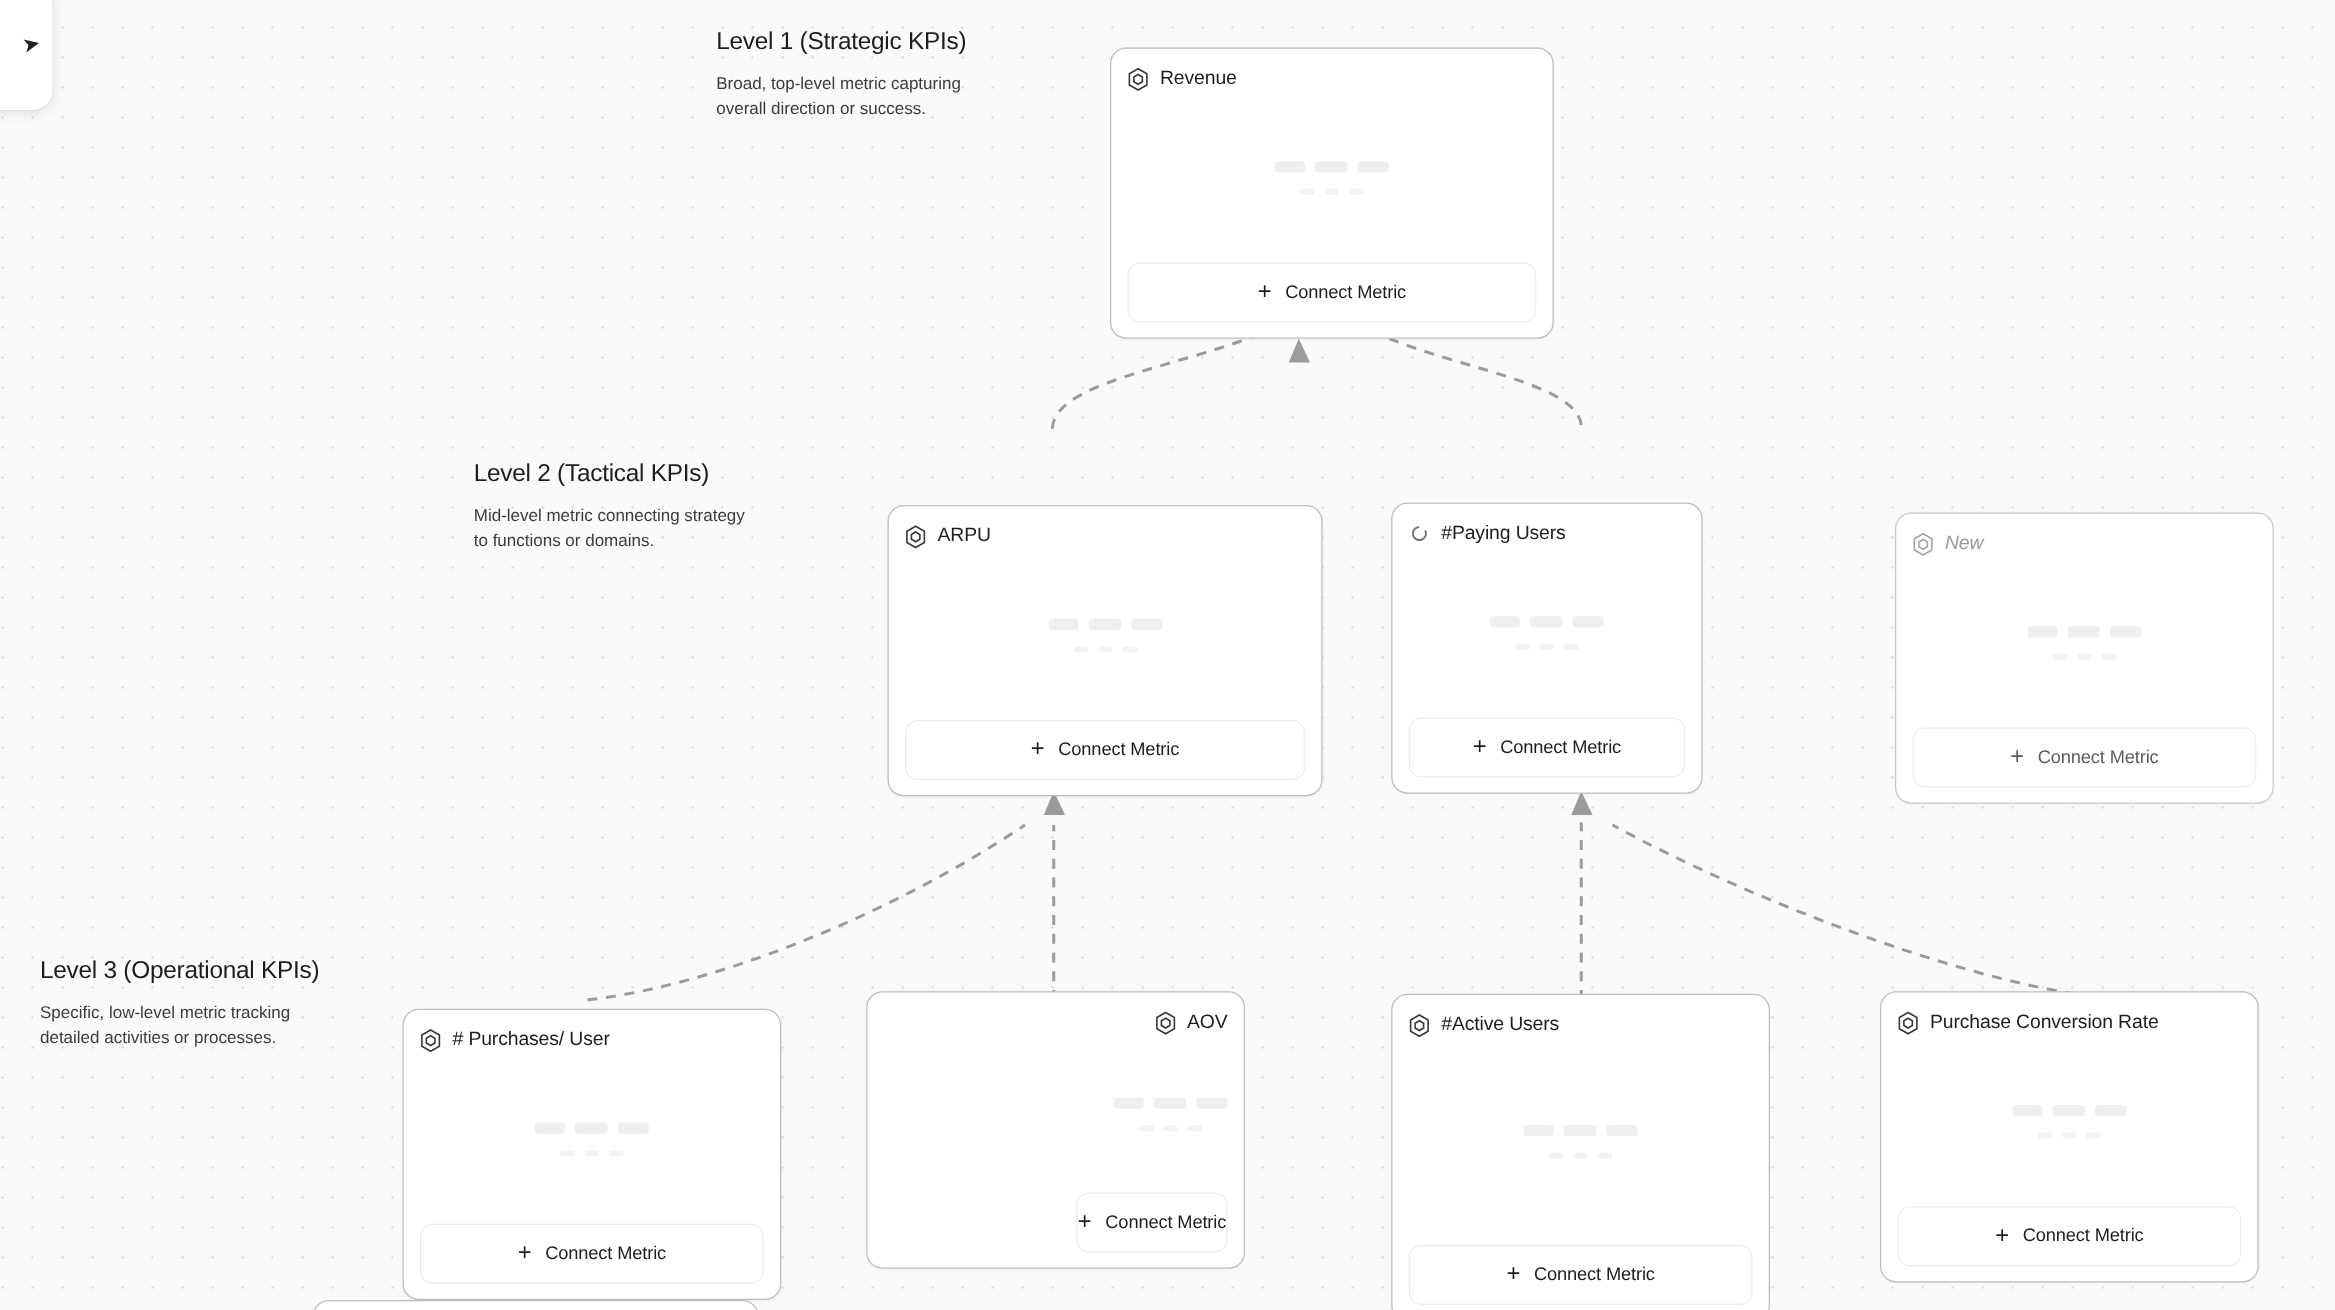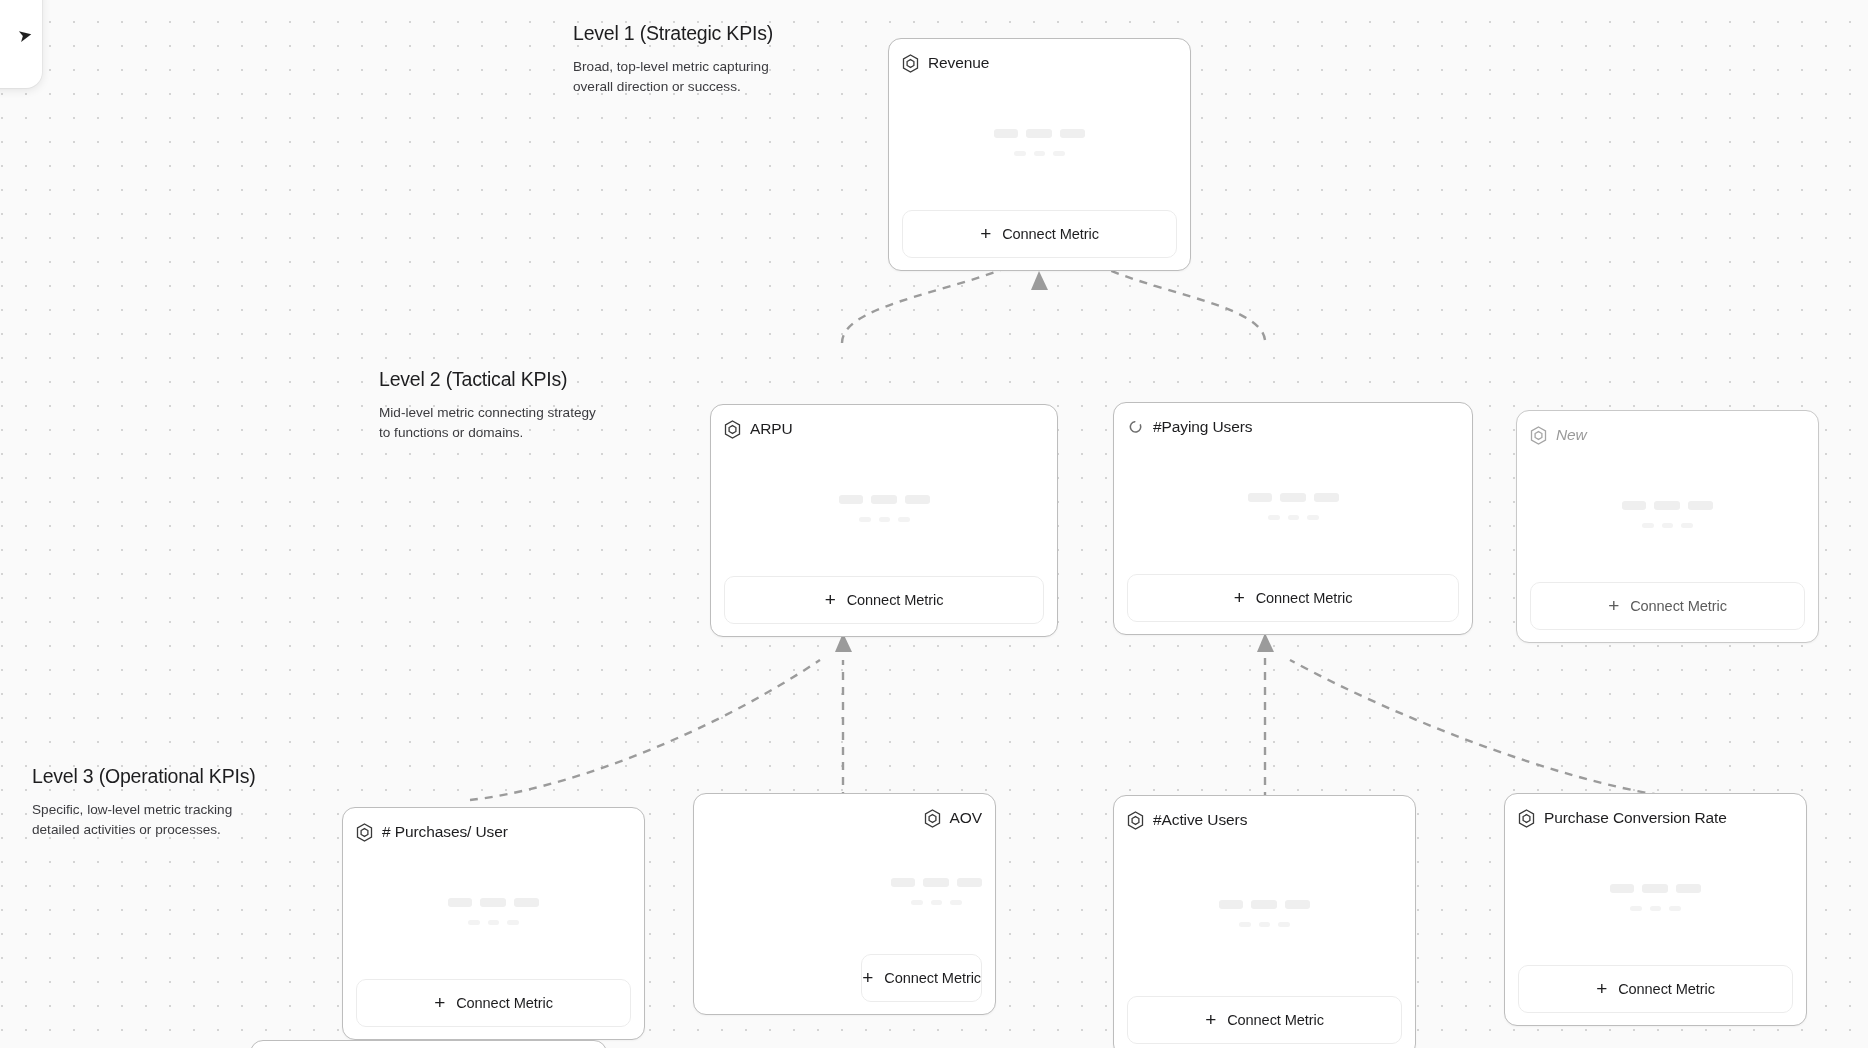--- a/index.html
+++ b/index.html
@@ -184,21 +184,21 @@
   <div class="level-label" style="left:379px; top:368px;">
     <div class="level-title">Level 2 (Tactical KPIs)</div>
     <div class="level-desc">Mid-level metric connecting strategy to functions or domains.</div>
   </div>
 
   <div class="level-label" style="left:32px; top:765px;">
     <div class="level-title">Level 3 (Operational KPIs)</div>
     <div class="level-desc">Specific, low-level metric tracking detailed activities or processes.</div>
   </div>
 
-  <div class="card" style="left:888px; top:38px; width:303px; height:233px;">
+  <div class="card" style="left:888px; top:38px; width:355px; height:233px;">
     <div class="card-head">
       <svg class="hex-icon" width="17" height="19" viewBox="0 0 17 19">
         <path d="M8.5 1 L15.5 5 L15.5 14 L8.5 18 L1.5 14 L1.5 5 Z" fill="none" stroke="#3a3a3a" stroke-width="1.3"></path>
         <path d="M8.5 5.6 L11.9 7.55 L11.9 11.45 L8.5 13.4 L5.1 11.45 L5.1 7.55 Z" fill="none" stroke="#3a3a3a" stroke-width="1.3"></path>
       </svg>
       <span class="card-title">Revenue</span>
     </div>
     <div class="card-body">
       <div class="skel-row">
         <span class="skel w1"></span>
@@ -236,21 +236,21 @@
         <span class="skel w2"></span>
         <span class="skel w3"></span>
       </div>
     </div>
     <button class="connect-btn">
       <span class="plus">+</span>
       <span>Connect Metric</span>
     </button>
   </div>
 
-  <div class="card" style="left:1113px; top:402px; width:360px; height:233px;justify-content:center;">
+  <div class="card" style="left:1113px; top:402px; width:249px; height:233px;justify-content:center;">
     <div class="card-head">
       <svg class="spin-icon" width="17" height="19" viewBox="0 0 17 19">
         <path d="M13.2 6.0 A 5.2 5.2 0 1 0 13.2 12.4" fill="none" stroke="#6d6d6d" stroke-width="1.5" stroke-linecap="round" transform="rotate(-60 8.5 9.5)"></path>
       </svg>
       <span class="card-title">#Paying Users</span>
     </div>
     <div class="card-body">
       <div class="skel-row">
         <span class="skel w1"></span>
         <span class="skel w2"></span>
@@ -287,21 +287,21 @@
         <span class="skel w2"></span>
         <span class="skel w3"></span>
       </div>
     </div>
     <button class="connect-btn">
       <span class="plus">+</span>
       <span>Connect Metric</span>
     </button>
   </div>
 
-  <div class="card" style="left:322px; top:807px; width:303px; height:233px;margin-left:20px;">
+  <div class="card" style="left:322px; top:807px; width:303px; height:233px;">
     <div class="card-head">
       <svg class="hex-icon" width="17" height="19" viewBox="0 0 17 19">
         <path d="M8.5 1 L15.5 5 L15.5 14 L8.5 18 L1.5 14 L1.5 5 Z" fill="none" stroke="#3a3a3a" stroke-width="1.3"></path>
         <path d="M8.5 5.6 L11.9 7.55 L11.9 11.45 L8.5 13.4 L5.1 11.45 L5.1 7.55 Z" fill="none" stroke="#3a3a3a" stroke-width="1.3"></path>
       </svg>
       <span class="card-title"># Purchases/ User</span>
     </div>
     <div class="card-body">
       <div class="skel-row">
         <span class="skel w1"></span>

